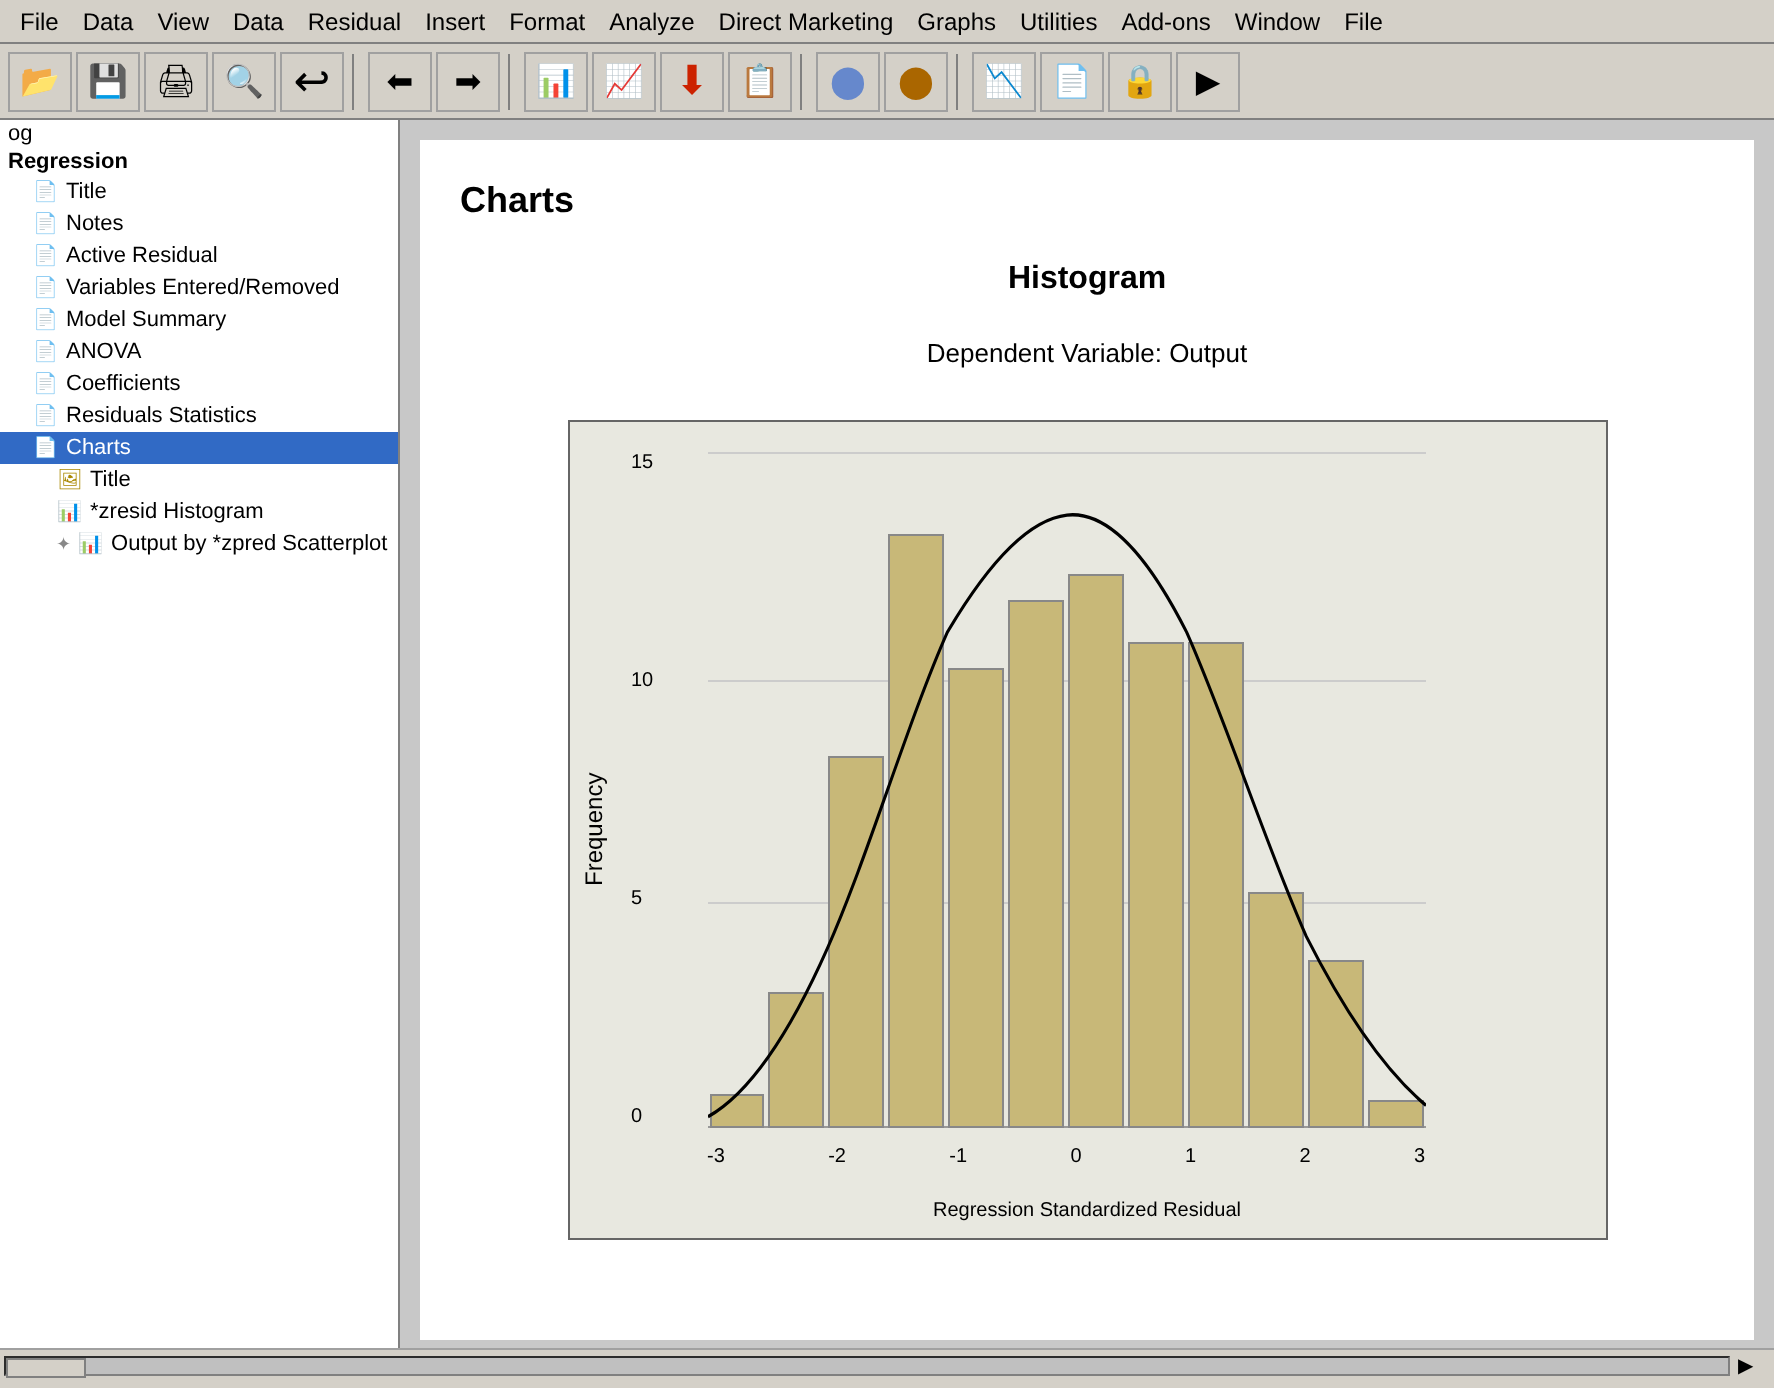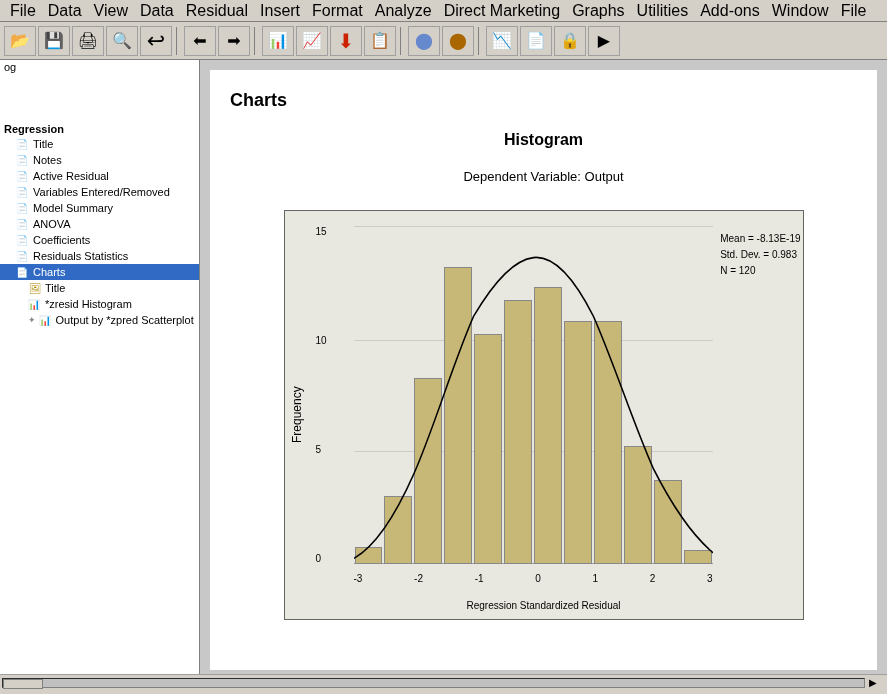--- a/index.html
+++ b/index.html
@@ -10,21 +10,21 @@
       background: #d4d0c8;
       display: flex;
       align-items: center;
       padding: 2px 4px;
       border-bottom: 1px solid #808080;
       height: 22px;
     }
     .menu-item {
       padding: 2px 6px;
       cursor: pointer;
-      font-size: 16px;
+      font-size: 12px;
     }
 
     
     .toolbar {
       background: #d4d0c8;
       display: flex;
       align-items: center;
       padding: 2px 4px;
       border-bottom: 1px solid #808080;
       gap: 2px;
@@ -59,21 +59,21 @@
     }
     .left-panel-item {
       padding: 1px 4px;
       cursor: pointer;
       display: flex;
       align-items: center;
       gap: 3px;
       white-space: nowrap;
     }
     .left-panel-item.selected { background: #316ac5; color: white; }
-    .left-panel-item.bold { font-weight: bold; margin-top: 48px; }
+    .left-panel-item.bold { font-weight: bold; }
     .item-icon {
       width: 14px;
       height: 14px;
       display: inline-flex;
       align-items: center;
       justify-content: center;
       font-size: 10px;
     }
     .tree-indent1 { padding-left: 16px; }
     .tree-indent2 { padding-left: 28px; }
@@ -319,25 +319,20 @@
 
               <div style="flex:1; margin:0 1px; background:#c8b878; border:1px solid #888; height:25%;"></div>
 
               <div style="flex:1; margin:0 1px; background:#c8b878; border:1px solid #888; height:4%;"></div>
             </div>
 
             <svg class="chart-svg" viewBox="0 0 360 300" preserveAspectRatio="none">
               <path d="M 0,295 C 20,285 40,260 60,220 C 80,180 100,120 120,80 C 140,50 160,30 180,28 C 200,26 220,45 240,80 C 260,120 280,175 300,215 C 320,250 340,275 360,290" fill="none" stroke="black" stroke-width="1.5"></path>
             </svg>
 
-            <div style="position:absolute; right:-88px; top:5px; font-size:10px; line-height:1.6; white-space:nowrap;">
-              <div>Mean = -8.13E-19</div>
-              <div>Std. Dev. = 0.983</div>
-              <div>N = 120</div>
-            </div>
 
             <div style="position:absolute; bottom:-20px; left:0; right:0; display:flex; justify-content:space-between; font-size:10px;">
               <span>-3</span>
               <span>-2</span>
               <span>-1</span>
               <span>0</span>
               <span>1</span>
               <span>2</span>
               <span>3</span>
             </div>

